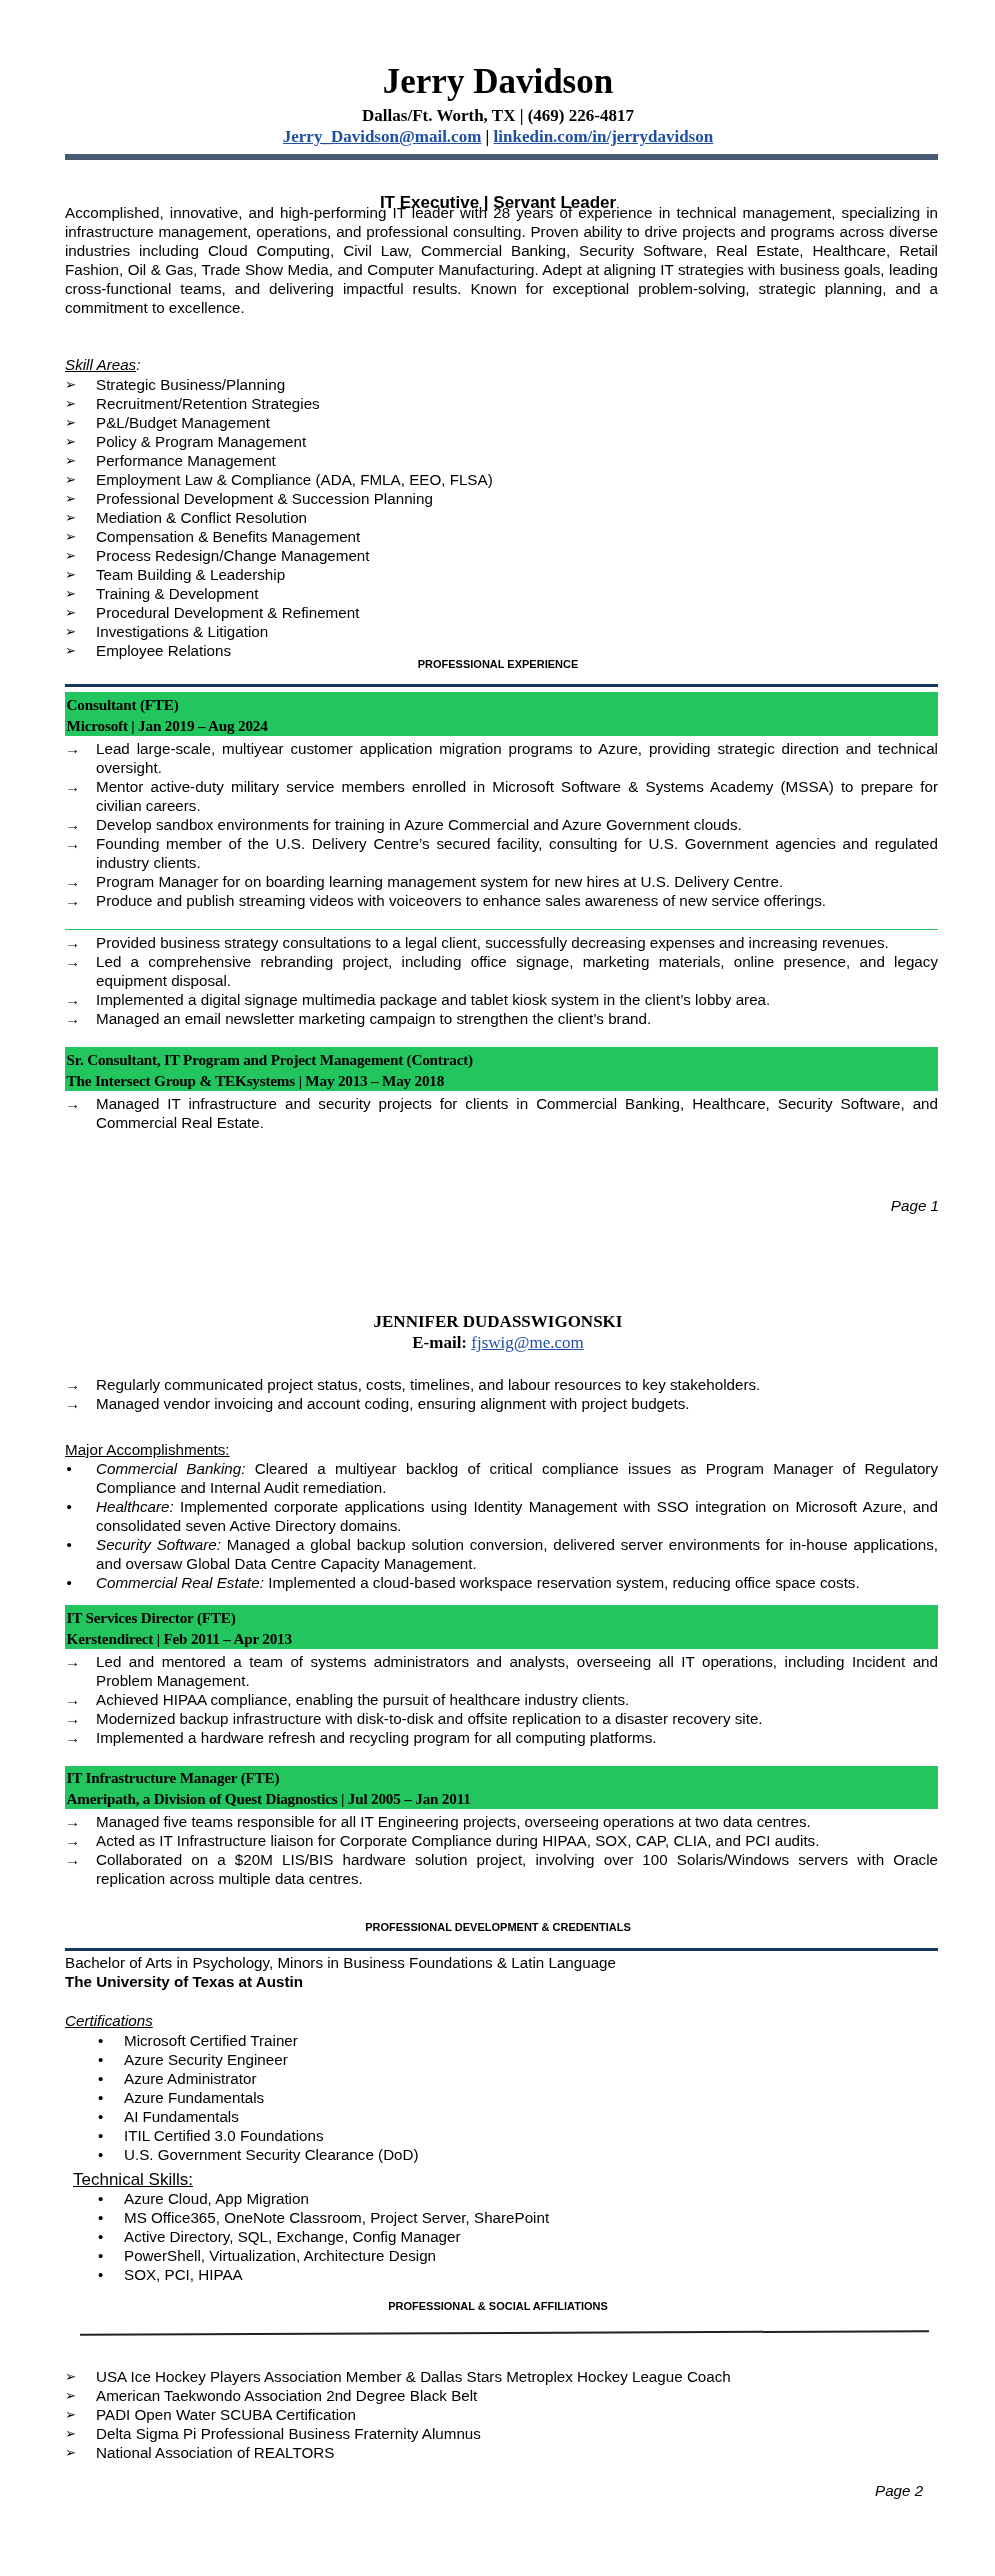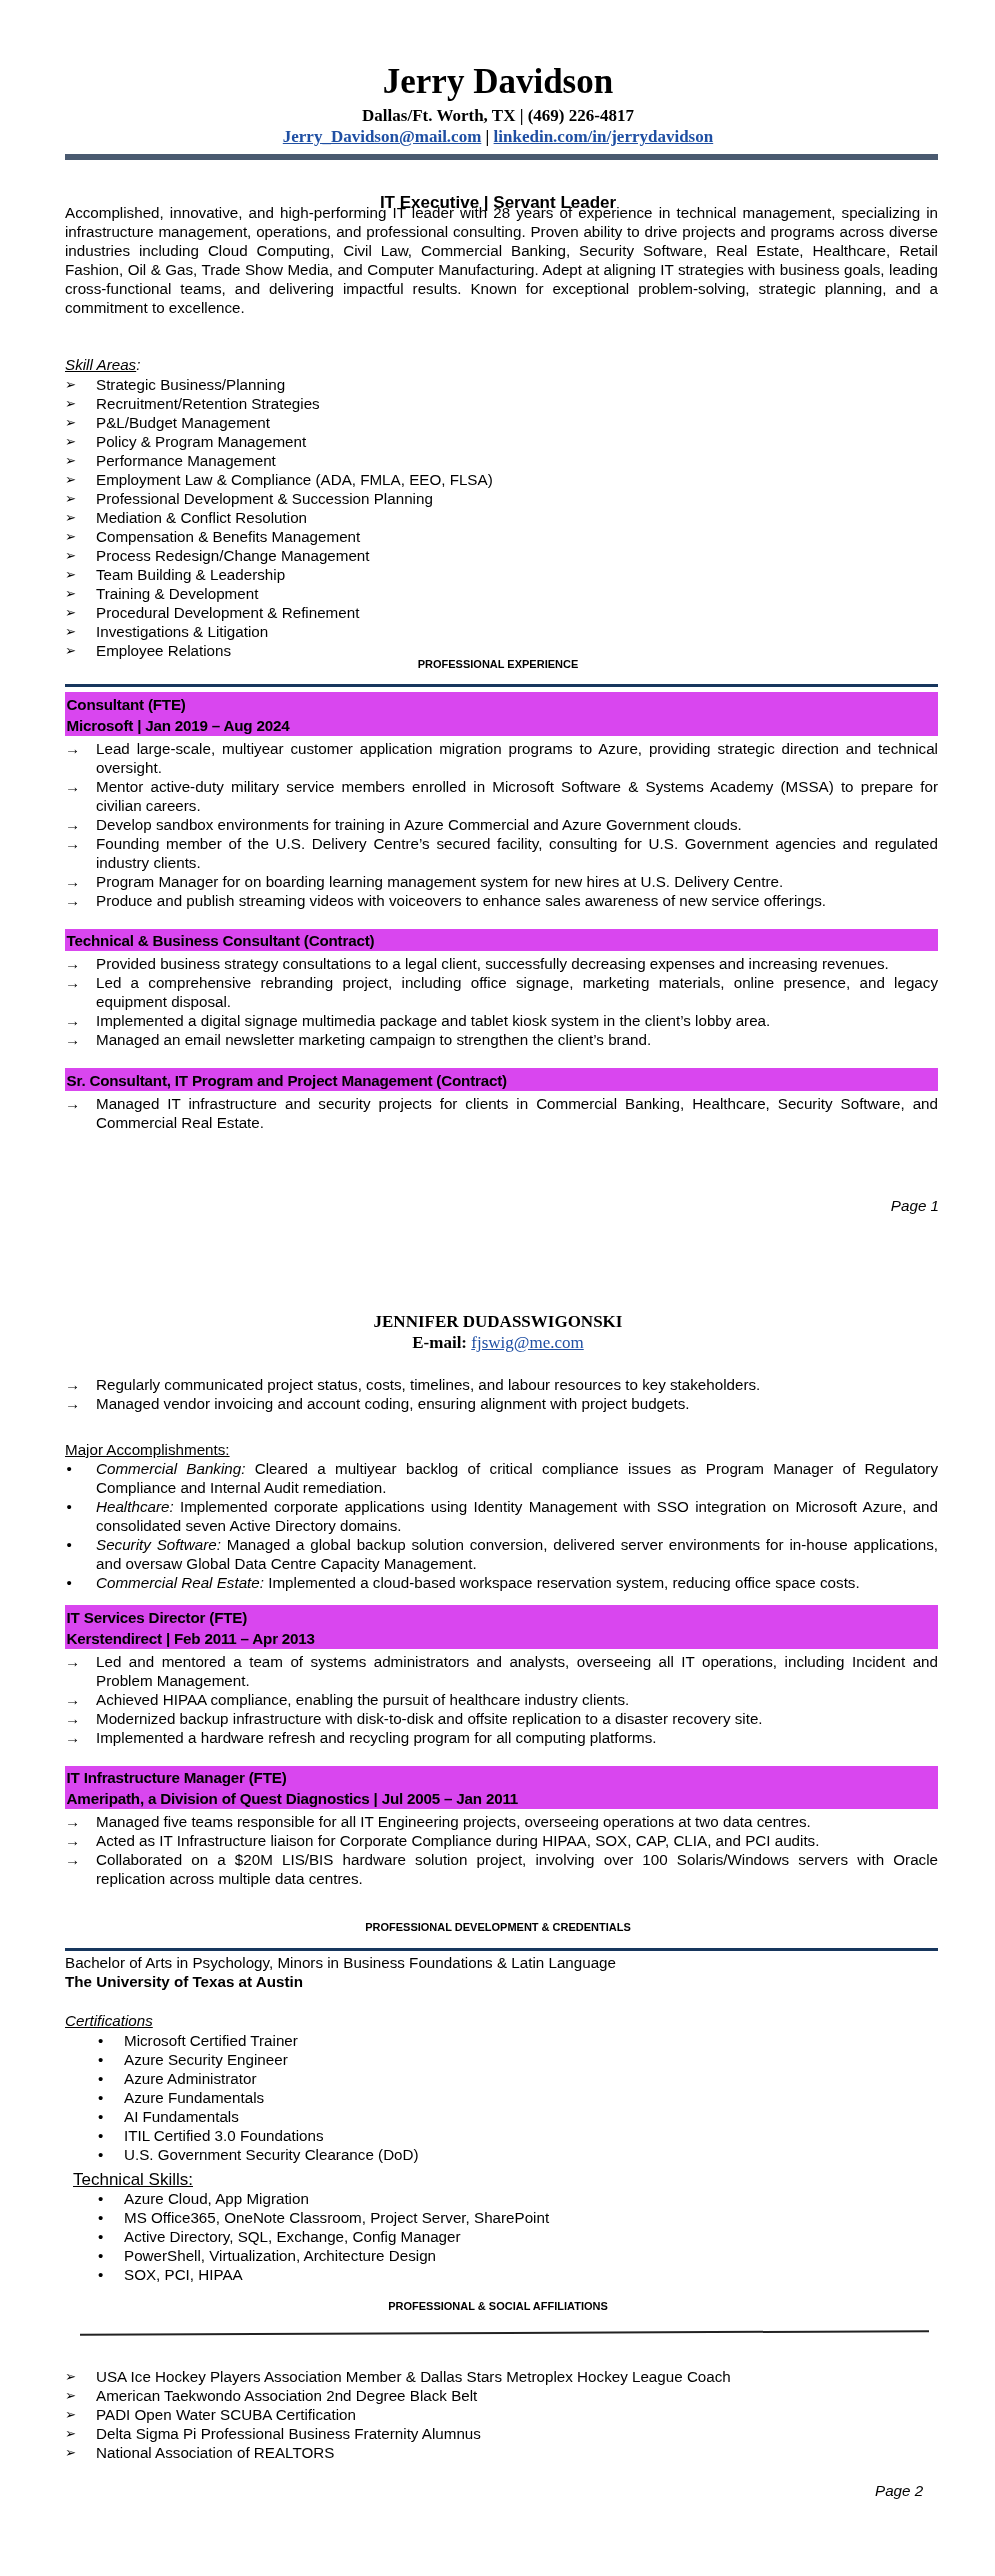--- a/index.html
+++ b/index.html
@@ -5,21 +5,21 @@
   html, body { margin:0; padding:0; background:#ffffff; }
   body { width:996px; height:2576px; position:relative; overflow:hidden; color:#000; font-family:"Liberation Sans", sans-serif; }
   .abs { position:absolute; }
   .serif { font-family:"Liberation Serif", serif; }
   .center { left:0; width:996px; text-align:center; }
   .link { color:#1f4fa3; text-decoration:underline; }
   .content { left:65px; width:873px; }
   .body-text { font-size:15.2px; line-height:19px; text-align:justify; }
   .sec-head { font-weight:bold; font-size:11px; text-align:center; }
   .rule-navy { height:3.1px; background:#17365d; }
-  .band { background:#d946ef; font-family:Liberation Sans, sans-serif; font-weight:bold; font-size:15.2px; line-height:21px; padding:1.6px 0 0 1.6px; box-sizing:border-box; letter-spacing:-0.2px; }
+  .band { background:#22c55e; font-family:Liberation Serif, serif; font-weight:bold; font-size:15.2px; line-height:21px; padding:1.6px 0 0 1.6px; box-sizing:border-box; letter-spacing:-0.2px; }
   ul.list { list-style:none; margin:0; padding:0; }
   ul.list li { position:relative; font-size:15.2px; line-height:19px; text-align:justify; }
   ul.arrows li { padding-left:31px; }
   ul.arrows li .mk { position:absolute; left:0; top:0; width:23.4px; }
   ul.chev li { padding-left:31px; }
   ul.chev li .mk { position:absolute; left:0; top:0; font-size:13.3px; }
   ul.dots li { padding-left:31px; }
   ul.dots li .mk { position:absolute; left:1.6px; top:0; }
   ul.dots-indent li { padding-left:59px; }
   ul.dots-indent li .mk { position:absolute; left:33px; top:0; }
@@ -71,32 +71,32 @@
         <li><span class="mk">→</span><span>Lead large-scale, multiyear customer application migration programs to Azure, providing strategic direction and technical oversight.</span></li>
         <li><span class="mk">→</span><span>Mentor active-duty military service members enrolled in Microsoft Software &amp; Systems Academy (MSSA) to prepare for civilian careers.</span></li>
         <li><span class="mk">→</span><span>Develop sandbox environments for training in Azure Commercial and Azure Government clouds.</span></li>
         <li><span class="mk">→</span><span>Founding member of the U.S. Delivery Centre’s secured facility, consulting for U.S. Government agencies and regulated industry clients.</span></li>
         <li><span class="mk">→</span><span>Program Manager for on boarding learning management system for new hires at U.S. Delivery Centre.</span></li>
         <li><span class="mk">→</span><span>Produce and publish streaming videos with voiceovers to enhance sales awareness of new service offerings.</span></li>
       </ul>
     </div>
     <div style="margin-bottom: 19px;">
       <div class="band">
-        <div>Technical &amp; Business Consultant (Contract)</div>
       </div>
       <ul class="list arrows" style="margin-top: 3.1px;">
         <li><span class="mk">→</span><span>Provided business strategy consultations to a legal client, successfully decreasing expenses and increasing revenues.</span></li>
         <li><span class="mk">→</span><span>Led a comprehensive rebranding project, including office signage, marketing materials, online presence, and legacy equipment disposal.</span></li>
         <li><span class="mk">→</span><span>Implemented a digital signage multimedia package and tablet kiosk system in the client’s lobby area.</span></li>
         <li><span class="mk">→</span><span>Managed an email newsletter marketing campaign to strengthen the client’s brand.</span></li>
       </ul>
     </div>
     <div style="margin-bottom: 0px;">
       <div class="band">
         <div>Sr. Consultant, IT Program and Project Management (Contract)</div>
+        <div>The Intersect Group &amp; TEKsystems | May 2013 – May 2018</div>
       </div>
       <ul class="list arrows" style="margin-top: 3.1px;">
         <li><span class="mk">→</span><span>Managed IT infrastructure and security projects for clients in Commercial Banking, Healthcare, Security Software, and Commercial Real Estate.</span></li>
       </ul>
     </div>
   </div>
 
 <div class="abs" style="left:875px;top:1197px;width:64px;text-align:right;font-size:15.2px;font-style:italic;">Page 1</div>
 
 <div class="abs center serif" style="top:1312px;font-size:17px;font-weight:bold;line-height:20.3px;">JENNIFER DUDASSWIGONSKI</div>

